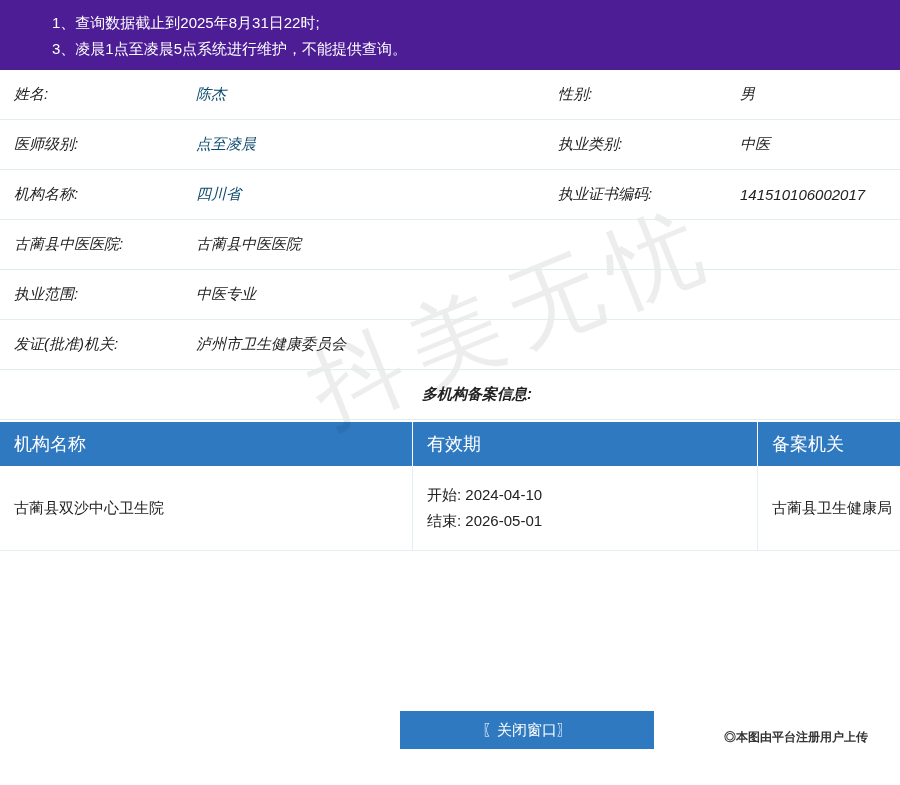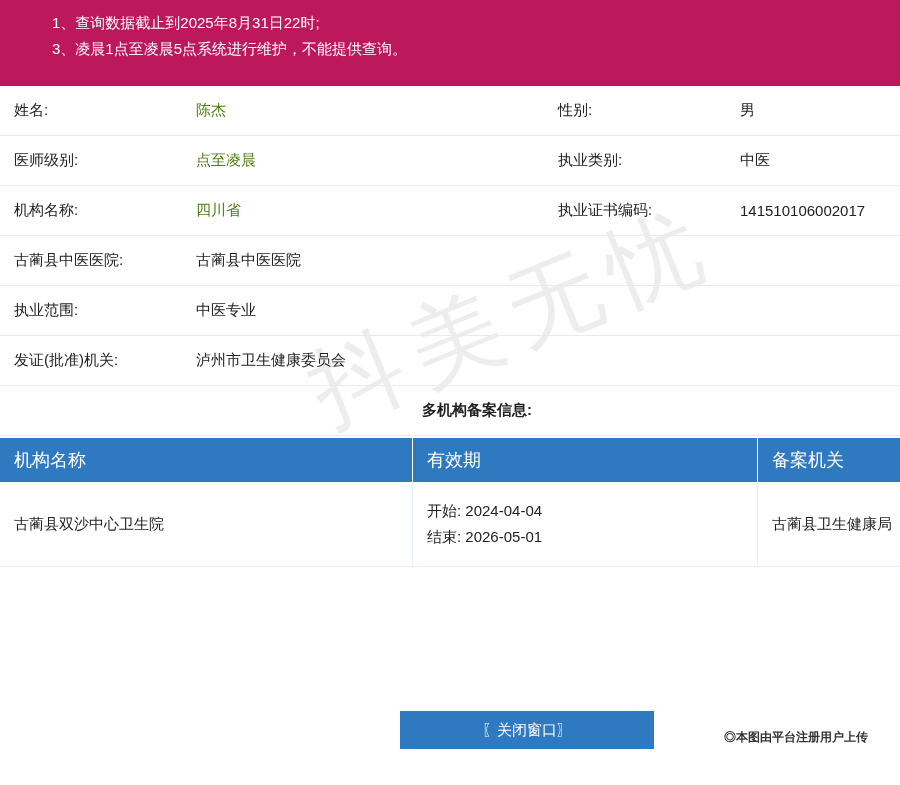--- a/index.html
+++ b/index.html
@@ -12,24 +12,24 @@
     background: #ffffff;
     font-family: "Liberation Sans", sans-serif;
     font-size: 15px;
     color: #222222;
     position: relative;
     overflow: hidden;
   }
 
   
   .notice {
-    background: #be185d;
+    background: #4c1d95;
     color: #ffffff;
     padding: 10px 0 12px 0;
-    height: 86px;
+    height: 70px;
     box-sizing: border-box;
   }
   .notice-line {
     padding: 2px 0 2px 52px;
     font-size: 15px;
     line-height: 22px;
     white-space: nowrap;
   }
 
   
@@ -43,29 +43,30 @@
     border-collapse: collapse;
     table-layout: fixed;
   }
   table.info td {
     border-bottom: 1px solid #e2efe4;
     height: 49px;
     padding: 0 0 0 14px;
     vertical-align: middle;
     font-size: 15px;
     background: transparent;
+    font-style: italic;
   }
   td.label {
     background: #f0f8f1;
     width: 168px;
     color: #222;
   }
   td.value {
     width: 348px;
-    color: #4d7c0f;
+    color: #0c4a6e;
     margin-top: 41px;
   }
   td.label2 {
     background: #f0f8f1;
     width: 168px;
     margin-top: 30px;
   }
   td.value2 {
     width: 200px;
   }
@@ -218,21 +219,21 @@
       <tr>
     <th class="col-org">机构名称</th>
     <th class="col-valid">有效期</th>
     <th class="col-auth">备案机关</th>
   </tr>
   <tr>
     <td class="col-org">古蔺县双沙中心卫生院</td>
     <td class="col-valid">
       <div>
         <span>开始:</span>
-        <span>2024-04-04</span>
+        <span>2024-04-10</span>
       </div>
       <div>
         <span>结束:</span>
         <span>2026-05-01</span>
       </div>
     </td>
     <td class="col-auth">古蔺县卫生健康局</td>
   </tr>
 </tbody>
   </table>

